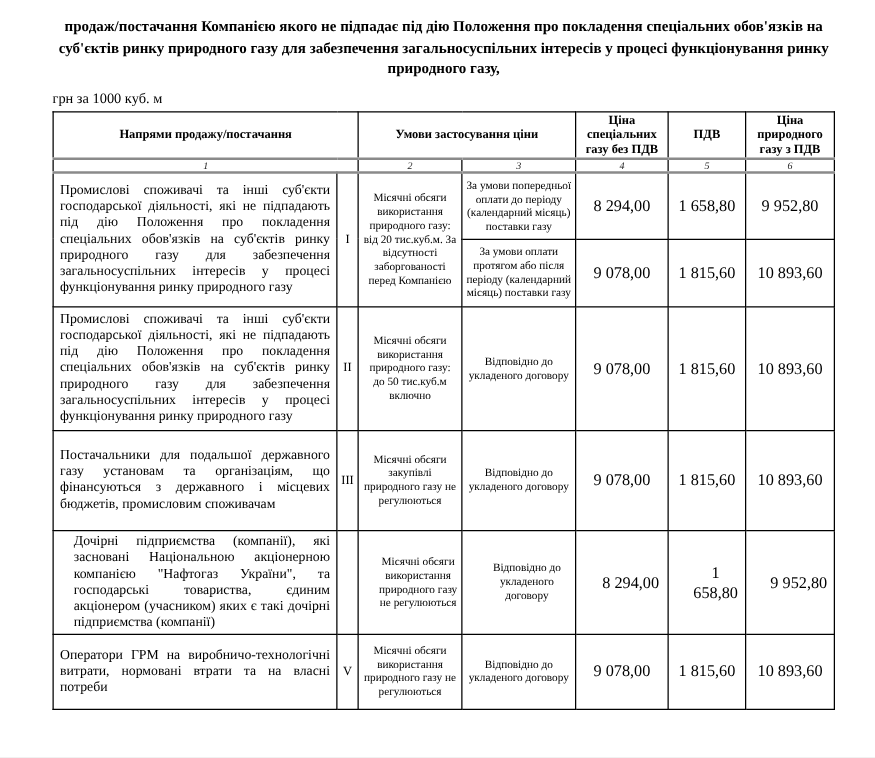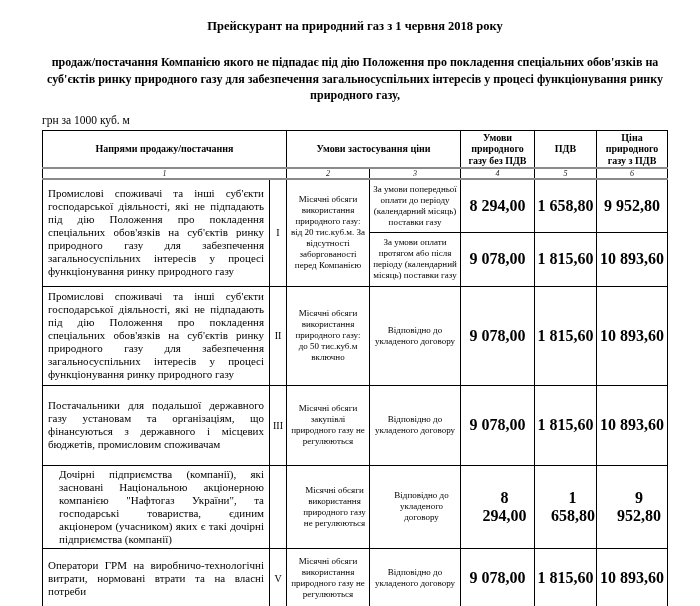--- a/index.html
+++ b/index.html
@@ -42,35 +42,34 @@
   .num-row td {
     height:10px; font-size:8px; line-height:9px; font-style:italic;
     text-align:center; color:#222; padding:0;
     border-top:2px solid #8a8a8a; border-bottom:2px solid #8a8a8a;
   }
   td.desc {
     text-align:justify; font-size:11px; line-height:13px; padding:2px 5px;margin-top:24px;
   }
   td.roman { text-align:center; font-size:10px; padding:0; }
   td.cond  { text-align:center; font-size:9px; line-height:11px; padding:1px 3px; }
-  td.price { text-align:center; font-weight:bold; font-size:16px; padding:1px 2px; }
+  td.price { text-align:center; font-weight:normal; font-size:13px; padding:1px 2px; }
   tr.h-ia  td { height:53px; }
   tr.h-ib  td { height:54px; }
   tr.h-ii  td { height:99px; }
   tr.h-iii td { height:80px; }
   tr.h-iv  td { height:71px;padding-left:16px; }
   tr.h-v   td { height:60px; }
 </style>
 </head>
 <body>
 
 <div class="page">
   <div class="doc">
 
-    <div class="doc-title">Прейскурант на природний газ з 1 червня 2018 року</div>
 
     <div class="doc-subtitle">
       <div>продаж/постачання Компанією якого не підпадає під дію Положення про покладення спеціальних обов'язків на суб'єктів ринку природного газу для забезпечення загальносуспільних інтересів у процесі функціонування ринку природного газу,</div>
     </div>
 
     <div class="unit-note">грн за 1000 куб. м</div>
 
     <table class="price-table">
       <colgroup>
         <col class="c-desc">
@@ -78,21 +77,21 @@
           <col class="c-cond1">
         <col class="c-cond2">
           <col class="c-price">
           <col class="c-vat">
           <col class="c-total">
       </colgroup>
       <thead>
         <tr>
           <th colspan="2">Напрями продажу/постачання</th>
           <th colspan="2">Умови застосування ціни</th>
-          <th>Умови природного газу без ПДВ</th>
+          <th>Ціна спеціальних газу без ПДВ</th>
           <th>ПДВ</th>
           <th>Ціна природного газу з ПДВ</th>
         </tr>
         <tr class="num-row">
           <td colspan="2">1</td>
           <td>2</td>
           <td>3</td>
           <td>4</td>
           <td>5</td>
           <td>6</td>

